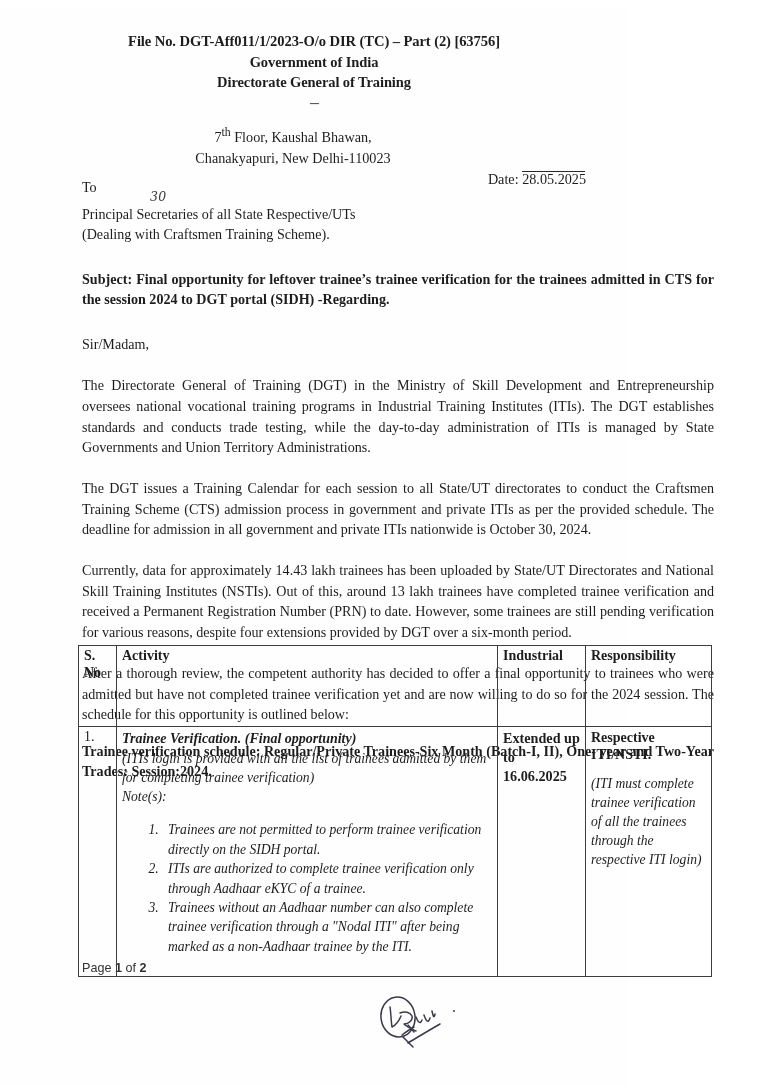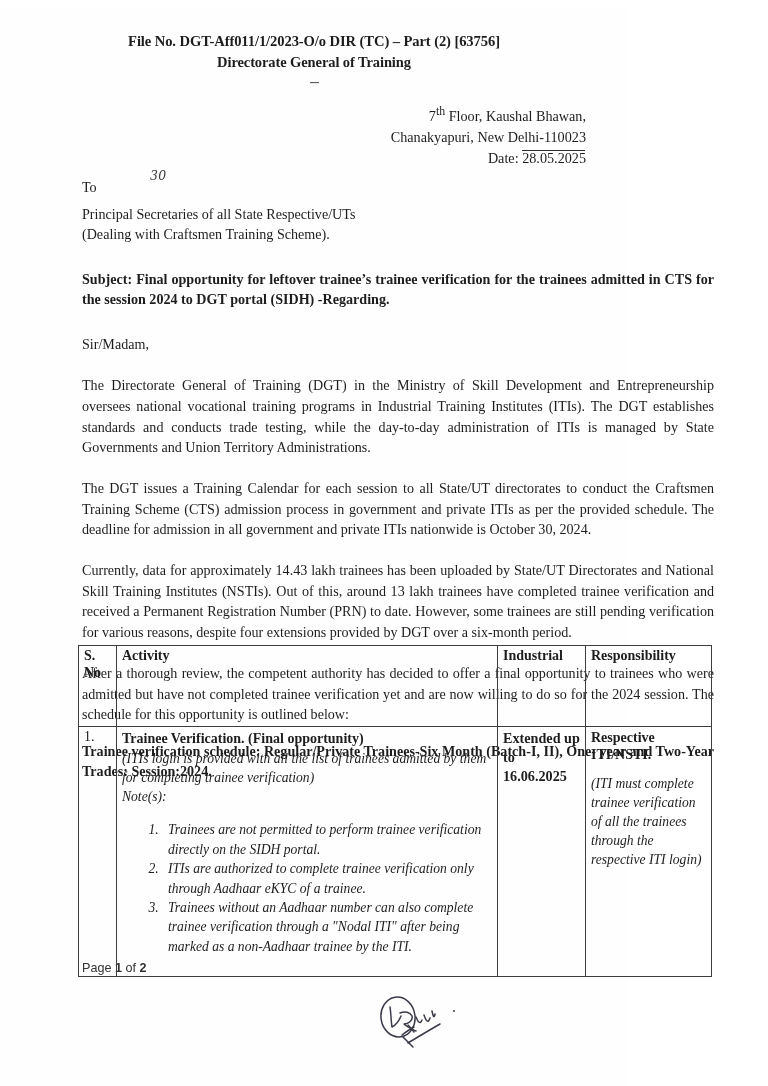--- a/index.html
+++ b/index.html
@@ -45,21 +45,21 @@
   }
 
   
   .address-block {
     margin-top: 13px;
     padding-right: 42px;
     text-align: right;
     font-size: 14.2px;
     line-height: 1.48;
   }
-  .addr-line { white-space: nowrap; }
+  .addr-line { white-space: nowrap; text-align: center; }
   .date-line { position: relative; display: inline-block; }
   .date-struck {
     position: relative;
     display: inline-block;
   }
   .date-struck::before {
     content: "";
     position: absolute;
     left: 0px; right: 1px;
     top: 2px;
@@ -142,21 +142,21 @@
     vertical-align: top;
     line-height: 1.18;
   }
 
   td.sno {
     vertical-align: middle;
     font-size: 13.8px;
     padding-left: 4px;
   }
   td.activity { line-height: 1.42; }
-  .act-title { font-weight: bold; font-size: 14px; }
+  .act-title { font-weight: bold; font-size: 14px; font-style: italic; }
   .act-sub { font-style: italic; line-height: 1.4; }
   .act-note { font-style: italic; }
   ol.notes {
     margin: 14px 0 4px 0;
     padding-left: 40px;
     font-style: italic;
     line-height: 1.43;
   }
   ol.notes li { margin-bottom: 0px; padding-left: 6px; }
 
@@ -190,20 +190,21 @@
     height: 62px;
   }
 </style>
 </head>
 <body>
 
 <div class="page">
 
   <div class="letterhead">
     <div class="file-no">File No. DGT-Aff011/1/2023-O/o DIR (TC) – Part (2) [63756]</div>
+    <div>Government of India</div>
     <div>Directorate General of Training</div>
   </div>
   <div class="dash-sep">---</div>
 
   <div class="address-block">
     <div class="addr-line"><span>7</span><sup>th</sup><span> Floor, Kaushal Bhawan,</span></div>
     <div class="addr-line">Chanakyapuri, New Delhi-110023</div>
     <div class="addr-line date-line"><span>Date: </span><span class="date-struck">28.05.2025</span></div>
     <span class="date-correction">30</span>
   </div>

